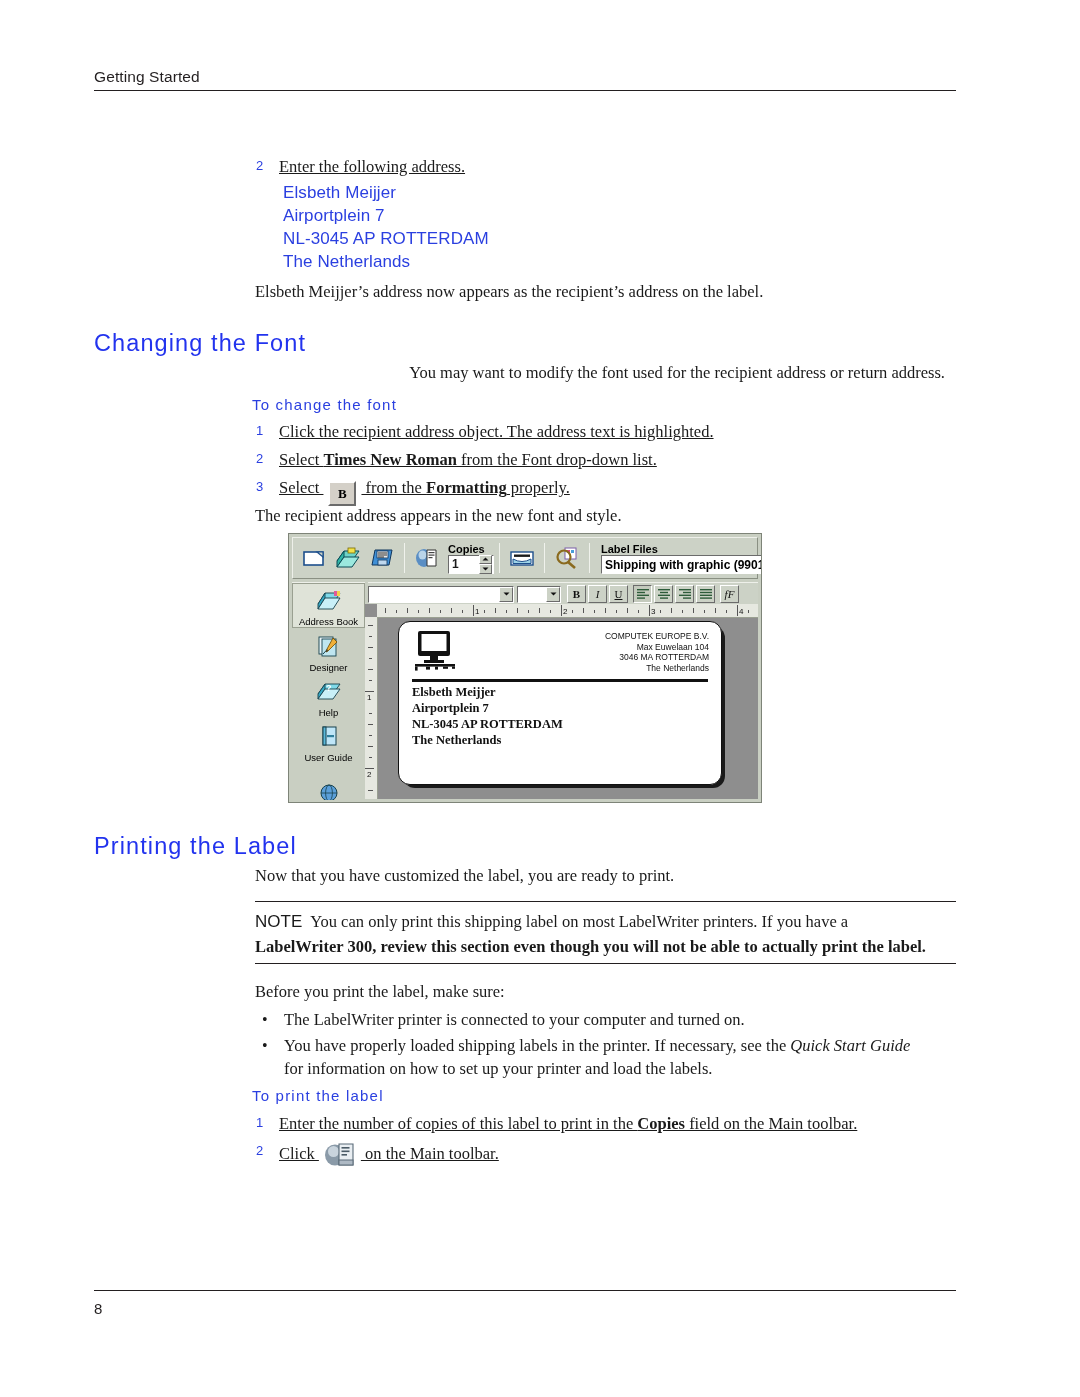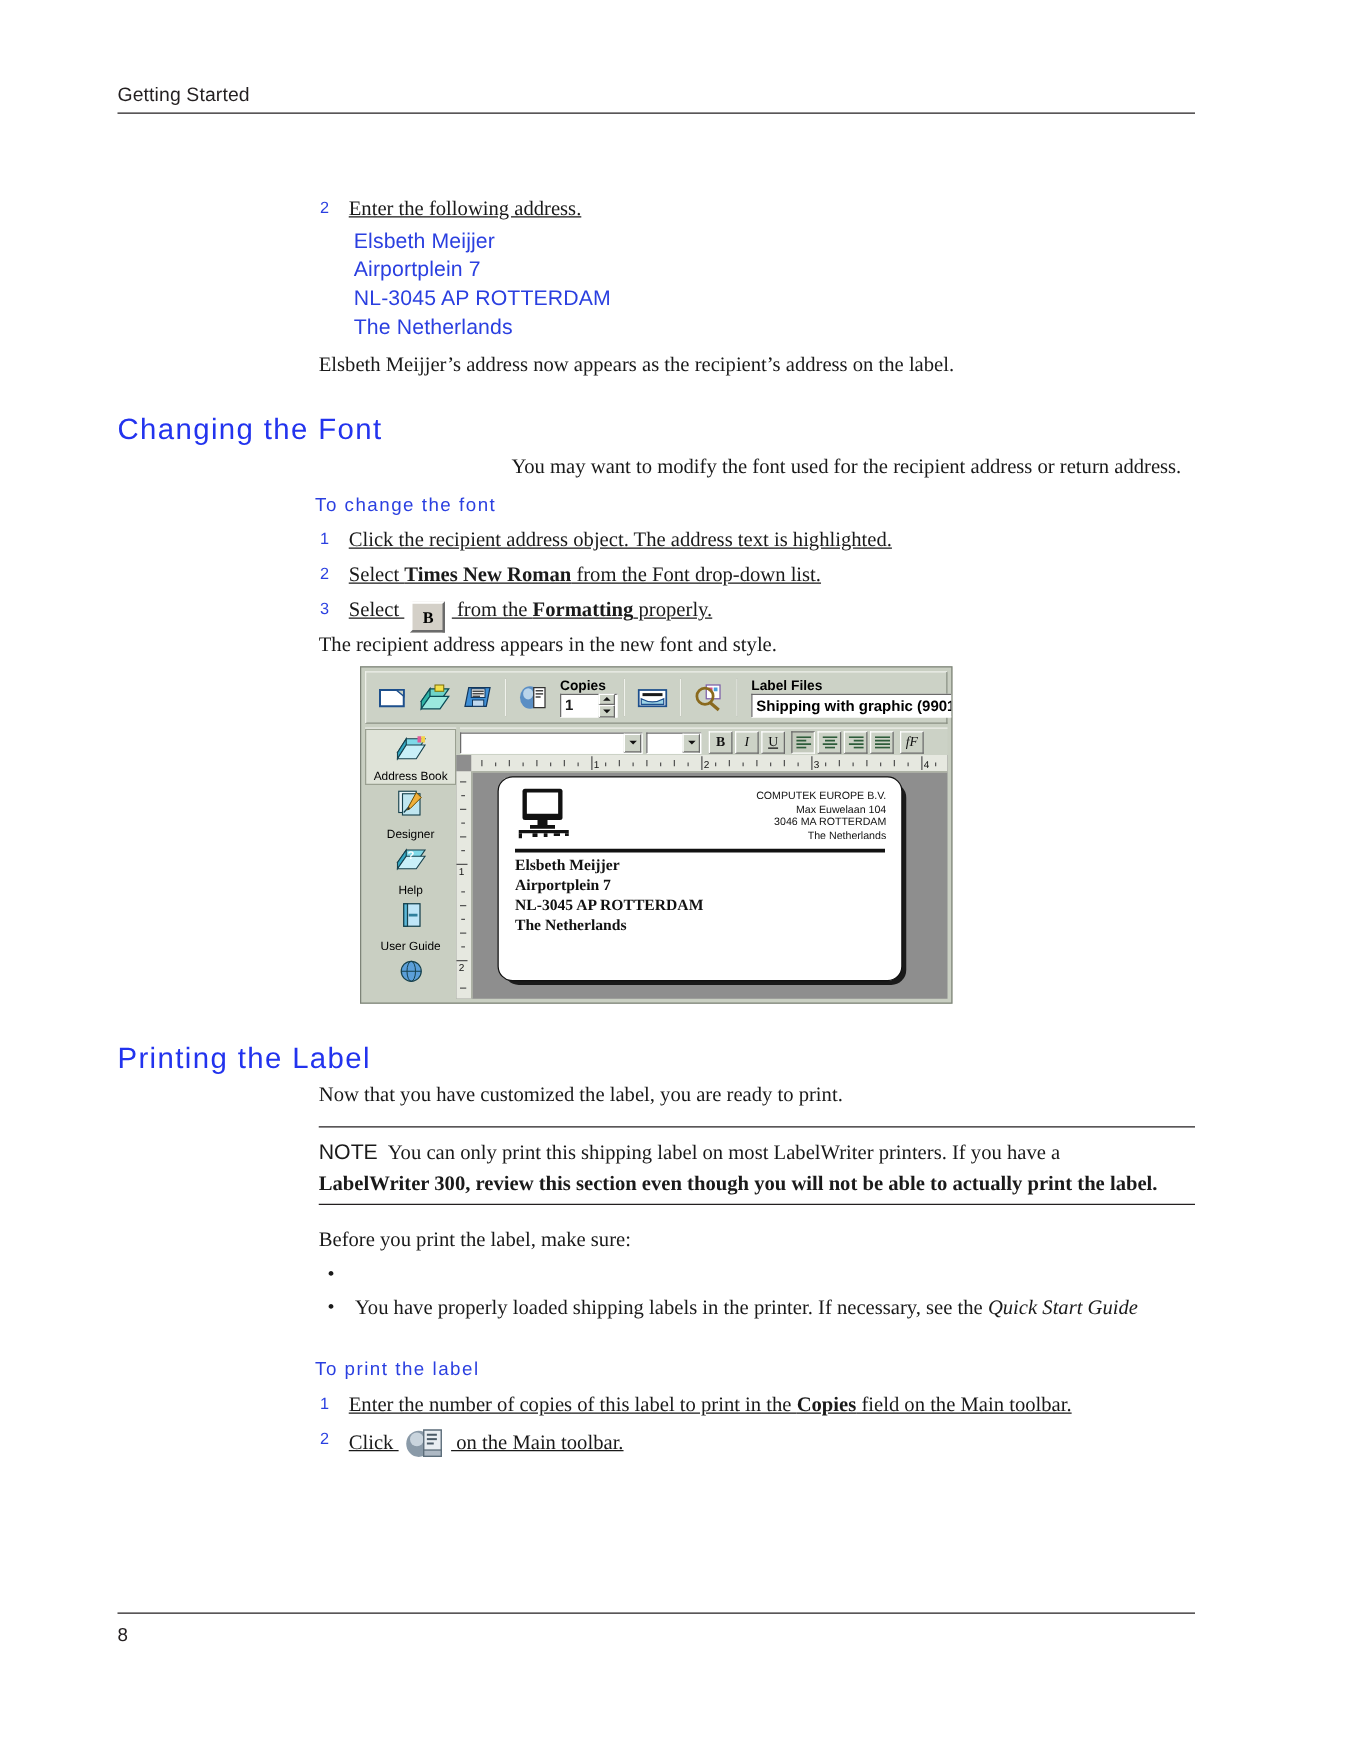--- a/index.html
+++ b/index.html
@@ -187,21 +187,21 @@
   }
 
   
   .app-sidebar {
     position:absolute; left:3px; top:48px; width:73px; height:217px;
     background:#c9cfc2; overflow:hidden;
     border-top:1px solid #eef0ea;
   }
   .side-item {
     width:73px; height:45px; display:flex; flex-direction:column;
-    align-items:center; justify-content:space-between; padding-top:3px;
+    align-items:center; justify-content:flex-end; padding-top:3px;
     box-sizing:border-box;
   }
   .side-item.sel { background:#dfe3d8; border:1px solid #9aa091; }
   .side-label { font-size: 9.5px; color:#000; margin-top:1px; }
 
   
   .app-canvas {
     position:absolute; left:76px; top:70px; width:393px; height:195px;
     background:#8e8e8e; overflow:hidden;
   }
@@ -607,25 +607,26 @@
     <div style="font-family:'Liberation Sans',sans-serif; font-size:17px; display:inline;">NOTE</div><span class="body-text" style="margin-left:8px;">You can only print this shipping label on most LabelWriter printers. If you have a</span>
     <div class="body-text" style="margin-top:2px;font-weight:bold;">LabelWriter 300, review this section even though you will not be able to actually print the label.</div>
   </div>
 
   <div class="hr-note" style="left:255px; top:963px; width:701px;"></div>
 
   <div class="body-text indent" style="top:980px; width:690px;">Before you print the label, make sure:</div>
 
   <div class="bullet-item" style="left:258px; top:1008px; width:700px;">
     <div class="bl">•</div>
+    <div class="bt">The LabelWriter printer is connected to your computer and turned on.</div>
   </div>
 
   <div class="bullet-item" style="left:258px; top:1034px; width:700px;">
     <div class="bl">•</div>
-    <div class="bt"><span>You have properly loaded shipping labels in the printer. If necessary, see the </span><i>Quick Start Guide</i><br></div>
+    <div class="bt"><span>You have properly loaded shipping labels in the printer. If necessary, see the </span><i>Quick Start Guide</i><br><span>for information on how to set up your printer and load the labels.</span></div>
   </div>
 
   <div class="proc-head" style="top:1087px;">To print the label</div>
 
   <div class="step" style="left:256px; top:1112px; width:710px;">
     <div class="num">1</div>
     <div class="txt"><span>Enter the number of copies of this label to print in the </span><b>Copies</b><span> field on the Main toolbar.</span></div>
   </div>
 
   <div class="step" style="left:256px; top:1140px; width:710px;">

